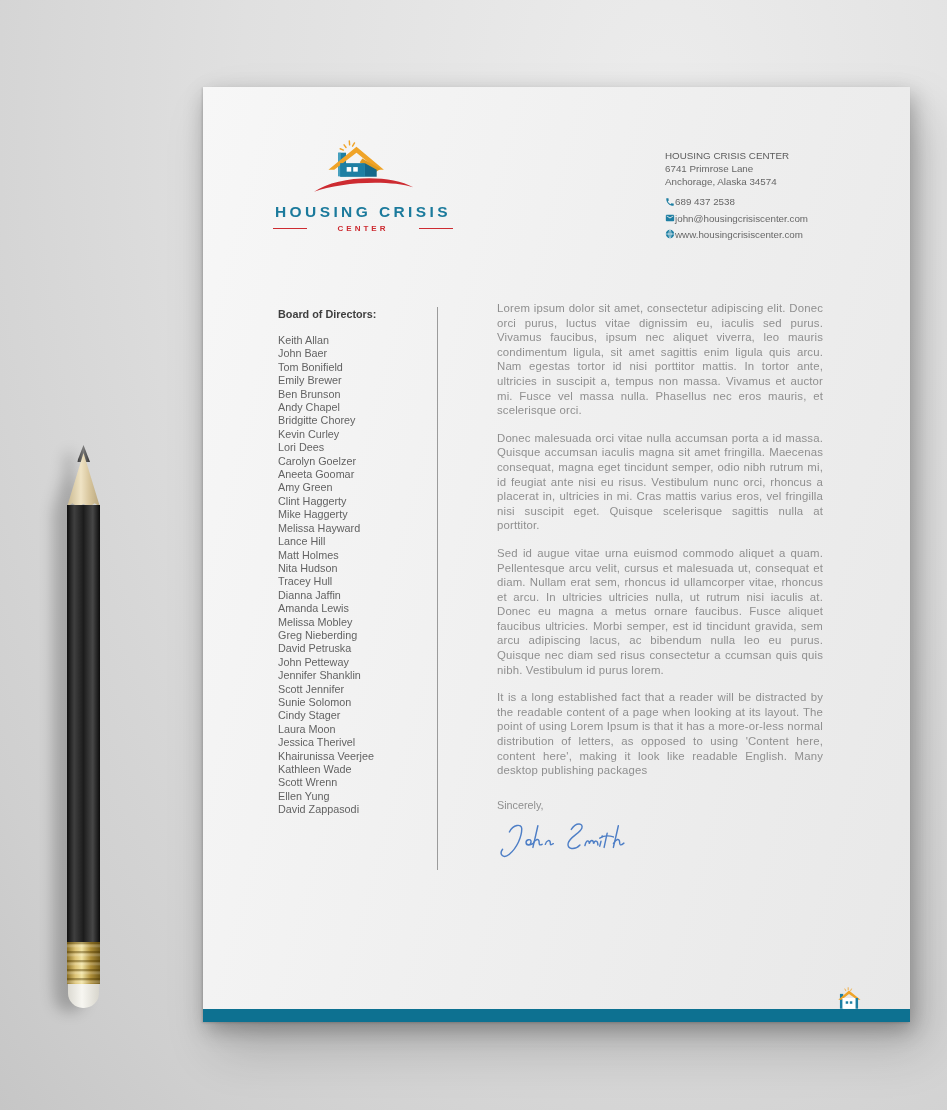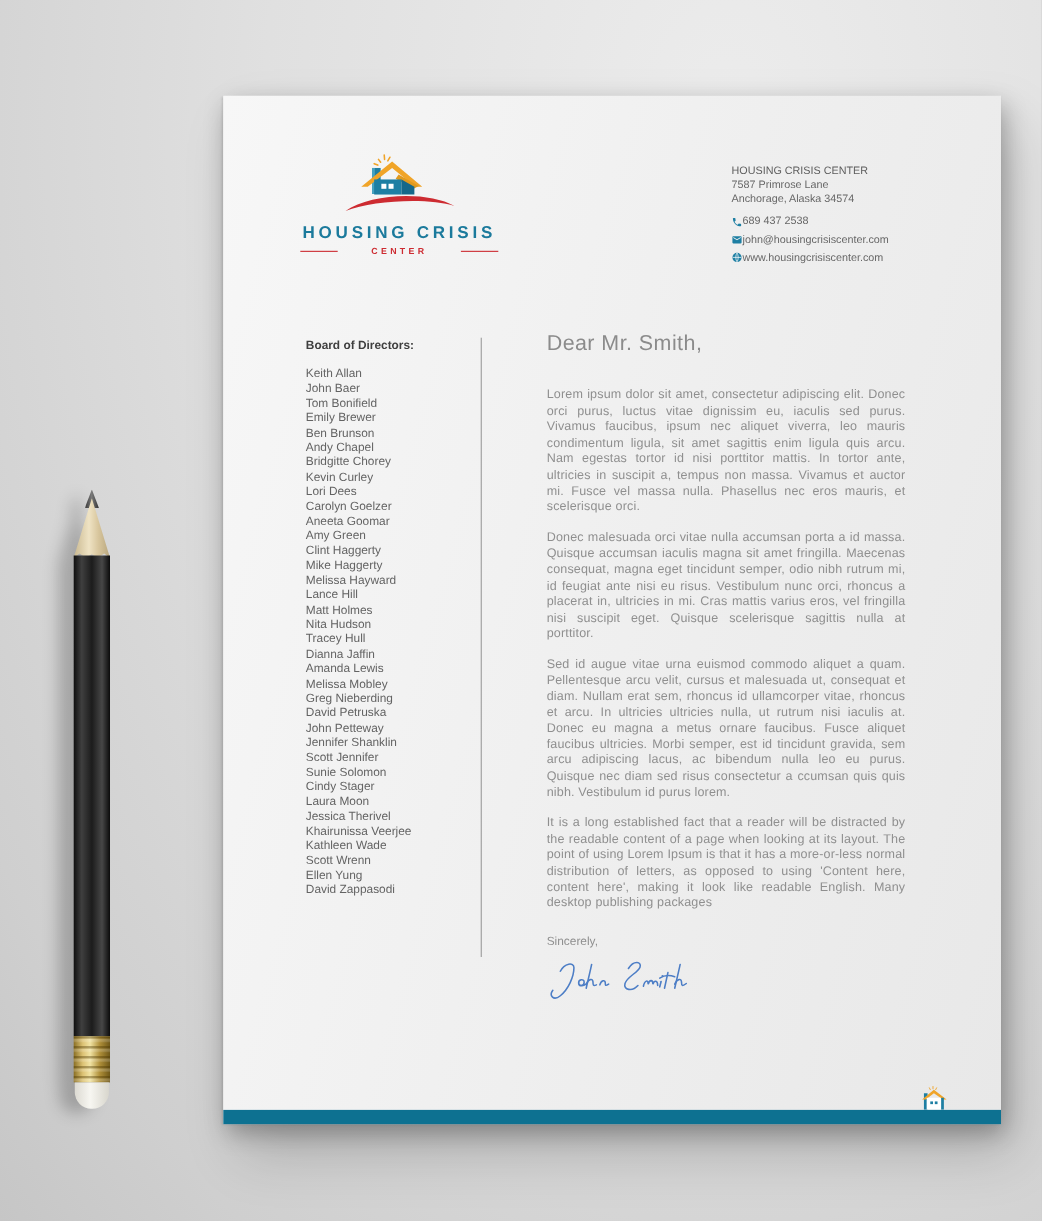--- a/index.html
+++ b/index.html
@@ -94,21 +94,21 @@
       <div class="logo-title">HOUSING CRISIS</div>
       <div class="logo-sub">
         <span class="line"></span>
         <span class="txt">CENTER</span>
         <span class="line"></span>
       </div>
     </div>
 
     <div class="contact">
       <div class="org">HOUSING CRISIS CENTER</div>
-      <div>7587 Primrose Lane</div>
+      <div>6741 Primrose Lane</div>
       <div>Anchorage, Alaska 34574</div>
       <div class="rows">
         <div class="row">
           <svg viewBox="0 0 24 24">
             <path fill="#1e7fa3" d="M6.62 10.79c1.44 2.83 3.76 5.14 6.59 6.59l2.2-2.21c.27-.27.67-.36 1.02-.24 1.12.37 2.33.57 3.57.57.55 0 1 .45 1 1V20c0 .55-.45 1-1 1-9.39 0-17-7.61-17-17 0-.55.45-1 1-1h3.5c.55 0 1 .45 1 1 0 1.25.2 2.45.57 3.57.11.35.03.74-.25 1.02l-2.2 2.2z"></path>
           </svg>
           <span>689 437 2538</span>
         </div>
         <div class="row">
           <svg viewBox="0 0 24 24">
@@ -200,21 +200,20 @@
 
           <div class="member">Ellen Yung</div>
 
           <div class="member">David Zappasodi</div>
         </div>
     </div>
 
     <div class="divider"></div>
 
     <div class="letter">
-      <div class="salutation">Dear Mr. Smith,</div>
       <div>
 
           <p>Lorem ipsum dolor sit amet, consectetur adipiscing elit. Donec orci purus, luctus vitae dignissim eu, iaculis sed purus. Vivamus faucibus, ipsum nec aliquet viverra, leo mauris condimentum ligula, sit amet sagittis enim ligula quis arcu. Nam egestas tortor id nisi porttitor mattis. In tortor ante, ultricies in suscipit a, tempus non massa. Vivamus et auctor mi. Fusce vel massa nulla. Phasellus nec eros mauris, et scelerisque orci.</p>
 
           <p>Donec malesuada orci vitae nulla accumsan porta a id massa. Quisque accumsan iaculis magna sit amet fringilla. Maecenas consequat, magna eget tincidunt semper, odio nibh rutrum mi, id feugiat ante nisi eu risus. Vestibulum nunc orci, rhoncus a placerat in, ultricies in mi. Cras mattis varius eros, vel fringilla nisi suscipit eget. Quisque scelerisque sagittis nulla at porttitor.</p>
 
           <p>Sed id augue vitae urna euismod commodo aliquet a quam. Pellentesque arcu velit, cursus et malesuada ut, consequat et diam. Nullam erat sem, rhoncus id ullamcorper vitae, rhoncus et arcu. In ultricies ultricies nulla, ut rutrum nisi iaculis at. Donec eu magna a metus ornare faucibus. Fusce aliquet faucibus ultricies. Morbi semper, est id tincidunt gravida, sem arcu adipiscing lacus, ac bibendum nulla leo eu purus. Quisque nec diam sed risus consectetur a ccumsan quis quis nibh. Vestibulum id purus lorem.</p>
 
           <p>It is a long established fact that a reader will be distracted by the readable content of a page when looking at its layout. The point of using Lorem Ipsum is that it has a more-or-less normal distribution of letters, as opposed to using 'Content here, content here', making it look like readable English. Many desktop publishing packages</p>
         </div>

